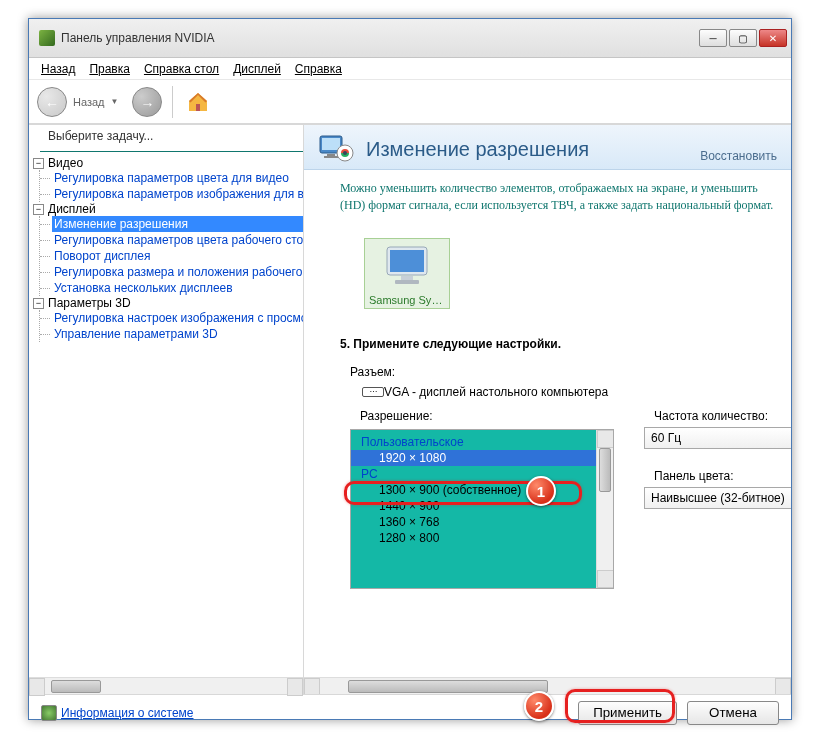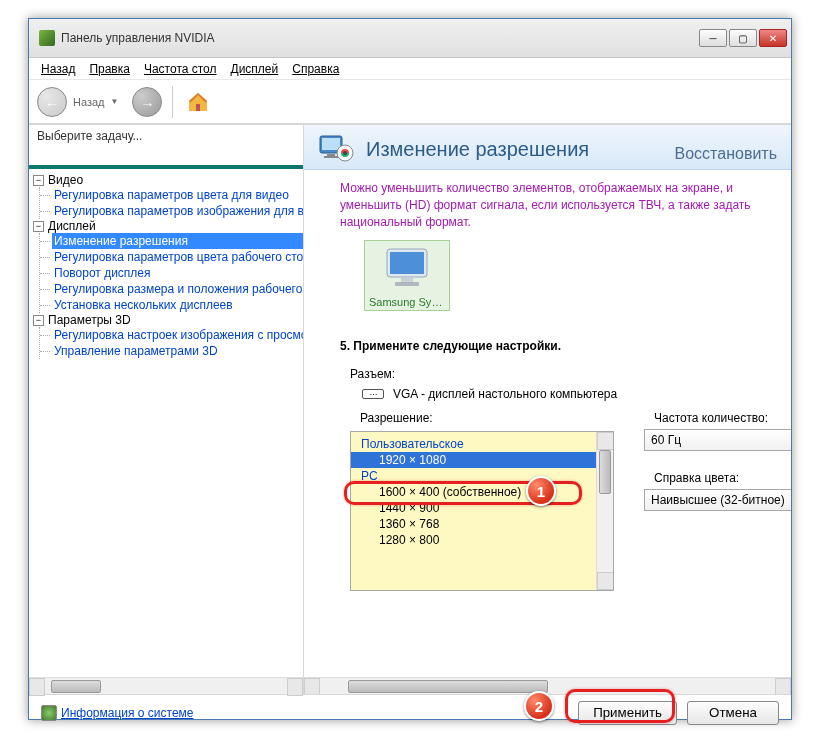--- a/index.html
+++ b/index.html
@@ -87,23 +87,24 @@
   height: 570px;
   border-top: 1px solid #d8d8d8;
 }
 .sidebar {
   width: 275px;
   border-right: 1px solid #d8d8d8;
   display: flex; flex-direction: column;
   background: #fff;
 }
 .sidebar-title {
-  padding: 4px 8px 22px;
-  border-bottom: 4px solid #0f766e;
+  padding: 4px 8px 8px;
+  border-bottom: 1px solid #0f766e;
   color: #333;
+  margin-left: 11px;
 }
 .tree {
   flex: 1;
   overflow: hidden;
   padding: 4px 0 4px 4px;
   font-size: 12px;
   white-space: nowrap;
   position: relative;
 }
 .tree-node { position: relative; }
@@ -172,57 +173,57 @@
   display:flex; align-items:center; justify-content:center;
 }
 .header-icon svg { width:36px; height:30px;}
 .header-title {
   font-size: 20px;
   color: #2b5b88;
   flex:1;
 }
 .header-restore {
   color:#4b6d8e;
-  font-size:16px;
+  font-size:12px;
   align-self:flex-end;
   padding-bottom:2px;
   cursor:pointer;
 }
 .content-body {
   flex:1;
   padding: 10px 16px 0 36px;
   overflow:hidden;
   position:relative;
 }
-.desc-text { color:#a21caf; margin-bottom:10px; line-height:1.4; }
+.desc-text { color:#0f766e; margin-bottom:24px; line-height:1.4;font-family:Liberation Serif, serif; }
 .step-head { font-weight:bold; margin-bottom:14px; }
 .disp-select-area {
   padding-left: 24px; margin-bottom:28px;
 }
 .monitor-card {
   width:86px;
   background:#e6f2e2;
   border:1px solid #a8d095;
   padding:6px 4px 2px;
   text-align:center;
   cursor:pointer;
 }
 .monitor-card svg { width:48px; height:44px; }
 .monitor-name { color:#2a7a2a; font-size:11px; margin-top:2px; white-space:nowrap; overflow:hidden; text-overflow:ellipsis;}
 .settings-block { }
 .sub-label { margin:10px 14px 6px 10px; }
-.connector-row { display:flex; align-items:center; margin-left:22px; gap:9px; }
+.connector-row { display:flex; align-items:center; margin-left:22px; gap:0; }
 .connector-icon { width:22px; height:10px; border:1px solid #555; border-radius:2px; background:#fff; display:flex; align-items:center; justify-content:center; }
 .connector-icon::before { content:"⋯"; font-size:8px; letter-spacing:-1px;}
 .res-row { display:flex; gap:30px; margin-top:0; margin-left:10px;}
 .res-col { }
 .res-listbox {
   width:264px; height:160px;
   border:1px solid #a8a8a8;
-  background:#fef9c3;
+  background:#14b8a6;
   position:relative;
   overflow:hidden;
   text-decoration:underline;
 }
 .res-list-inner {
   position:absolute; inset:0 17px 0 0;
   padding: 4px 0;
 }
 .res-group-label {
   color:#0044cc;
@@ -333,21 +334,21 @@
     <div class="title-buttons">
       <div class="title-btn">─</div>
       <div class="title-btn">▢</div>
       <div class="title-btn close">✕</div>
     </div>
   </div>
 
   <div class="menubar">
     <div class="menu-item"><u>Назад</u></div>
     <div class="menu-item"><u>Правка</u></div>
-    <div class="menu-item"><u>Частота стол</u></div>
+    <div class="menu-item"><u>Справка стол</u></div>
     <div class="menu-item"><u>Дисплей</u></div>
     <div class="menu-item"><u>Справка</u></div>
   </div>
 
   <div class="toolbar">
     <div class="tool-back disabled">
       <span>←</span>
     </div>
     <span class="tool-back-label">Назад</span>
     <span class="tool-dropdown-arrow">▼</span>
@@ -454,37 +455,37 @@
           </div>
 
           <div class="res-row">
             <div class="res-col">
               <div class="sub-label">Разрешение:</div>
               <div class="res-listbox">
                 <div class="res-list-inner">
                   <div class="res-group-label">Пользовательское</div>
                   <div class="res-opt selected">1920 × 1080</div>
                   <div class="res-group-label">PC</div>
-                  <div class="res-opt">1600 × 400 (собственное)</div>
+                  <div class="res-opt">1300 × 900 (собственное)</div>
                   <div class="res-opt">1440 × 900</div>
                   <div class="res-opt">1360 × 768</div>
                   <div class="res-opt">1280 × 800</div>
                 </div>
                 <div class="res-scroll-v">
                   <div class="res-thumb-v"></div>
                 </div>
               </div>
             </div>
 
             <div class="right-col">
               <div class="sub-label field-label">Частота количество:</div>
               <div class="combo">
                 <span>60 Гц</span>
               </div>
-              <div class="sub-label field-label">Справка цвета:</div>
+              <div class="sub-label field-label">Панель цвета:</div>
               <div class="combo">
                 <span>Наивысшее (32-битное)</span>
               </div>
             </div>
           </div>
         </div>
       </div>
 
       <div class="content-scroll-h">
         <div class="content-thumb"></div>

